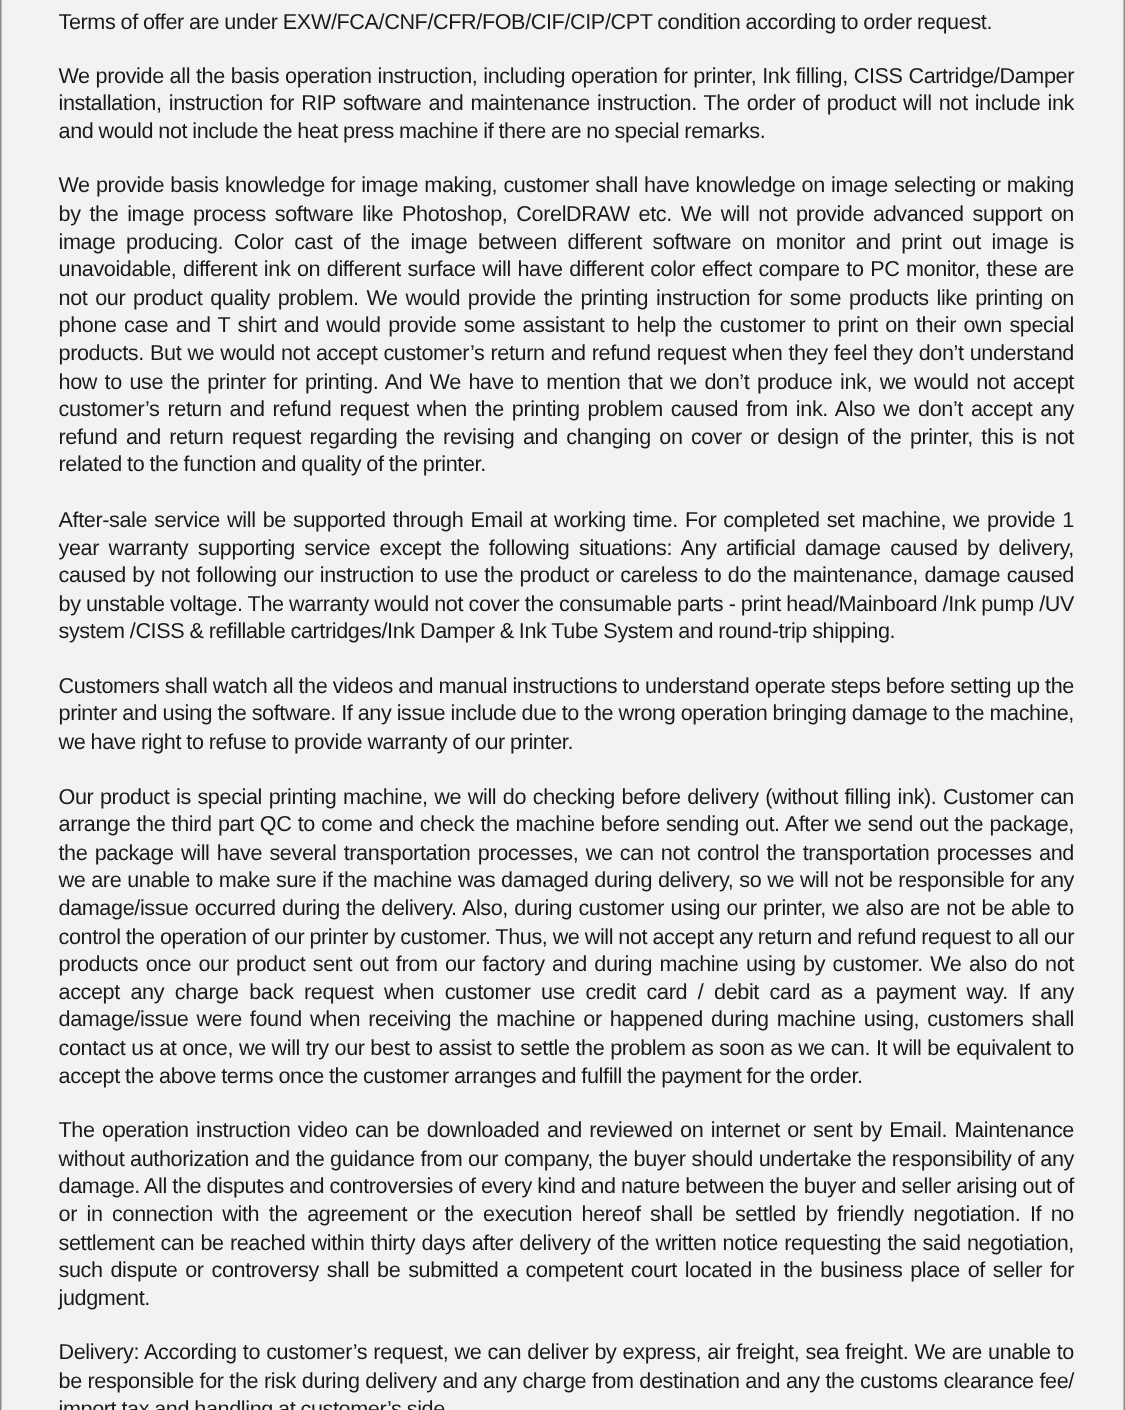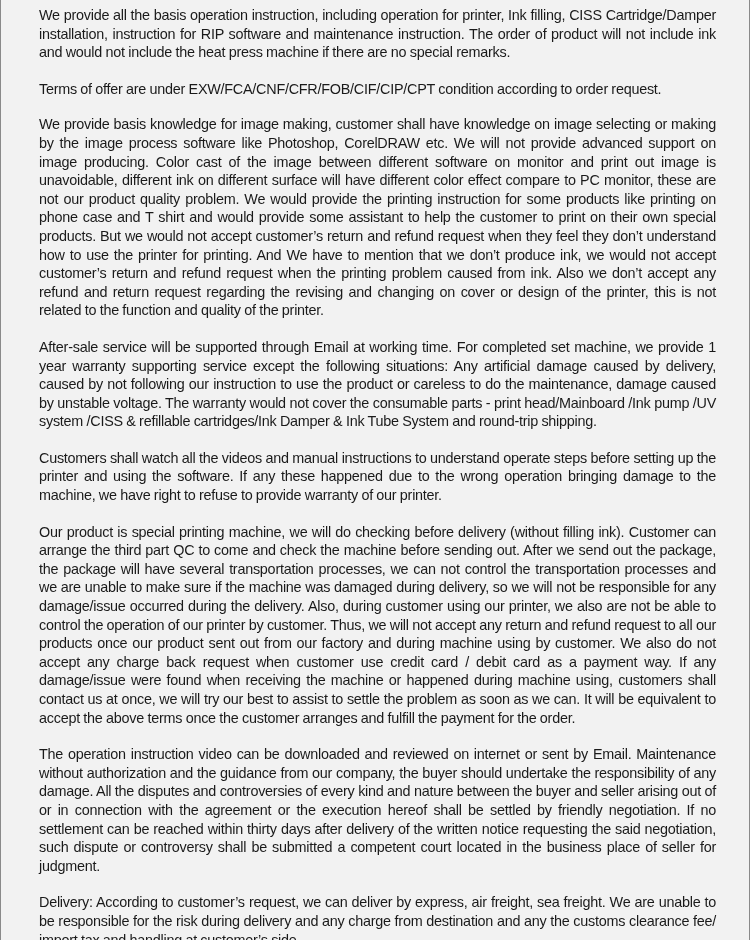--- a/index.html
+++ b/index.html
@@ -34,21 +34,21 @@
     }
     .para.first {
       text-align: left;
       margin-bottom: 17px;
     }
   </style>
 </head>
 <body>
 
 <div class="page">
+  <p class="para first">Terms of offer are under EXW/FCA/CNF/CFR/FOB/CIF/CIP/CPT condition according to order request.</p>
   <p class="para">We provide all the basis operation instruction, including operation for printer, Ink filling, CISS Cartridge/Damper installation, instruction for RIP software and maintenance instruction. The order of product will not include ink and would not include the heat press machine if there are no special remarks.</p>
-  <p class="para first">Terms of offer are under EXW/FCA/CNF/CFR/FOB/CIF/CIP/CPT condition according to order request.</p>
   <p class="para">We provide basis knowledge for image making, customer shall have knowledge on image selecting or making by the image process software like Photoshop, CorelDRAW etc. We will not provide advanced support on image producing. Color cast of the image between different software on monitor and print out image is unavoidable, different ink on different surface will have different color effect compare to PC monitor, these are not our product quality problem. We would provide the printing instruction for some products like printing on phone case and T shirt and would provide some assistant to help the customer to print on their own special products. But we would not accept customer’s return and refund request when they feel they don’t understand how to use the printer for printing. And We have to mention that we don’t produce ink, we would not accept customer’s return and refund request when the printing problem caused from ink. Also we don’t accept any refund and return request regarding the revising and changing on cover or design of the printer, this is not related to the function and quality of the printer.</p>
   <p class="para">After-sale service will be supported through Email at working time. For completed set machine, we provide 1 year warranty supporting service except the following situations:  Any artificial damage caused by delivery, caused by not following our instruction to use the product or careless to do the maintenance, damage caused by unstable voltage. The warranty would not cover the consumable parts - print head/Mainboard /Ink pump /UV system /CISS &amp; refillable cartridges/Ink Damper &amp; Ink Tube System and round-trip shipping.</p>
-  <p class="para">Customers shall watch all the videos and manual instructions to understand operate steps before setting up the printer and using the software. If any these happened due to the wrong operation bringing damage to the machine, we have right to refuse to provide warranty of our printer.</p>
+  <p class="para">Customers shall watch all the videos and manual instructions to understand operate steps before setting up the printer and using the software. If any issue include due to the wrong operation bringing damage to the machine, we have right to refuse to provide warranty of our printer.</p>
   <p class="para">Our product is special printing machine, we will do checking before delivery (without filling ink). Customer can arrange the third part QC to come and check the machine before sending out. After we send out the package, the package will have several transportation processes, we can not control the transportation processes and we are unable to make sure if the machine was damaged during delivery, so we will not be responsible for any damage/issue occurred during the delivery. Also, during customer using our printer, we also are not be able to control the operation of our printer by customer. Thus, we will not accept any return and refund request to all our products once our product sent out from our factory and during machine using by customer. We also do not accept any charge back request when customer use credit card / debit card as a payment way. If any damage/issue were found when receiving the machine or happened during machine using, customers shall contact us at once, we will try our best to assist to settle the problem as soon as we can. It will be equivalent to accept the above terms once the customer arranges and fulfill the payment for the order.</p>
   <p class="para">The operation instruction video can be downloaded and reviewed on internet or sent by Email. Maintenance without authorization and the guidance from our company, the buyer should undertake the responsibility of any damage.  All the disputes and controversies of every kind and nature between the buyer and seller arising out of or in connection with the agreement or the execution hereof shall be settled by friendly negotiation. If no settlement can be reached within thirty days after delivery of the written notice requesting the said negotiation, such dispute or controversy shall be submitted a competent court located in the business place of seller for judgment.</p>
   <p class="para">Delivery: According to customer’s request, we can deliver by express, air freight, sea freight.  We are unable to be responsible for the risk during delivery and any charge from destination and any the customs clearance fee/ import tax and handling at customer’s side.</p>
 </div>
 
 </body></html>

